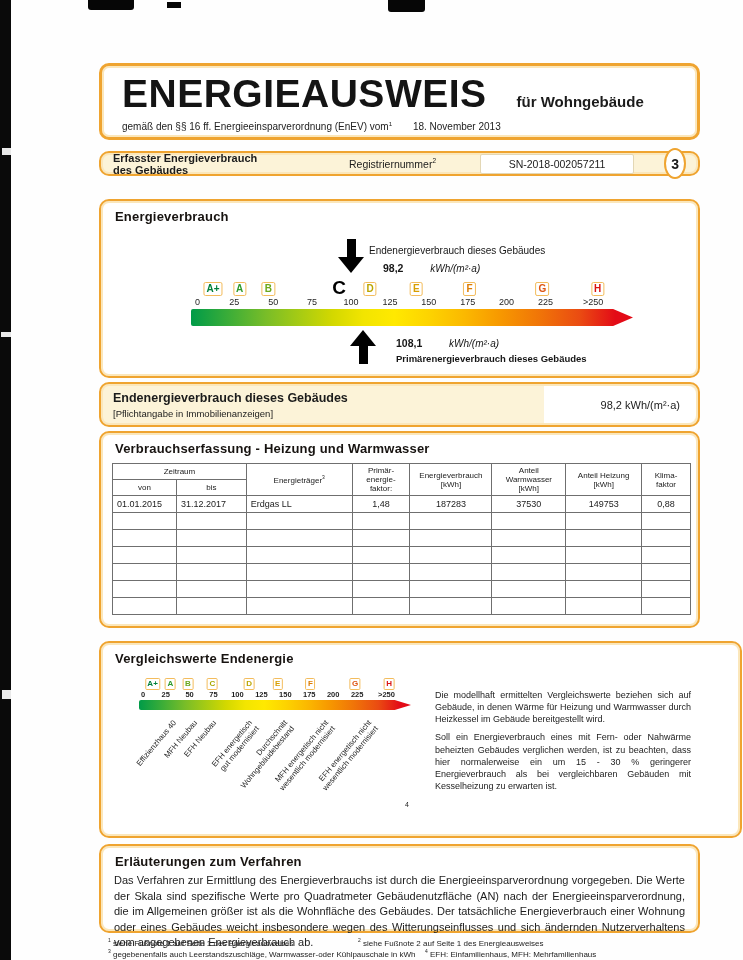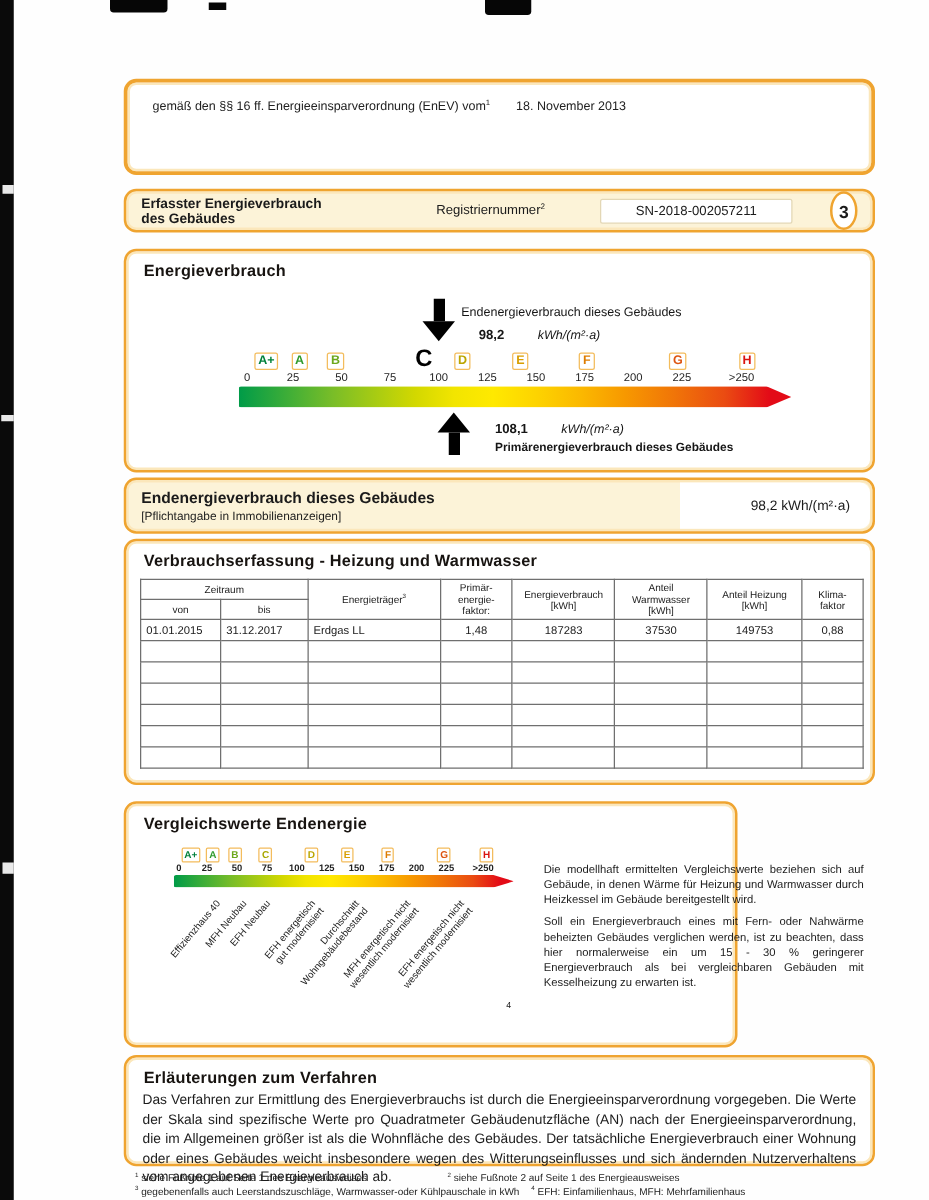--- a/index.html
+++ b/index.html
@@ -106,27 +106,31 @@
 
   <div class="scan-strip"></div>
   <div class="notch" style="left:2px;top:148px;width:9px;height:7px;"></div>
   <div class="notch" style="left:1px;top:332px;width:10px;height:5px;"></div>
   <div class="notch" style="left:2px;top:690px;width:9px;height:9px;"></div>
   <div class="scan-mark" style="left:88px;top:0;width:46px;height:10px;border-radius:0 0 3px 3px;"></div>
   <div class="scan-mark" style="left:388px;top:0;width:37px;height:12px;border-radius:0 0 3px 3px;"></div>
   <div class="scan-mark" style="left:167px;top:2px;width:14px;height:6px;"></div>
 
   <div class="obox title-box" style="left:99px;top:63px;width:601px;height:77px;border-width:3px;">
+    <div class="title-row">
+      <span class="main-title">ENERGIEAUSWEIS</span>
+      <span class="sub-title">für Wohngebäude</span>
+    </div>
     <div class="law-line">
       <span>gemäß den §§ 16 ff. Energieeinsparverordnung (EnEV) vom</span><sup>1</sup>
       <span class="law-date">18. November 2013</span>
     </div>
   </div>
 
-  <div class="obox fill header-bar" style="left:99px;top:151px;width:601px;height:35px;gap:30px;">
+  <div class="obox fill header-bar" style="left:99px;top:151px;width:601px;height:25px;gap:30px;">
     <span class="hb-label">Erfasster Energieverbrauch des Gebäudes</span>
     <span class="hb-reg-label"><span>Registriernummer</span><sup>2</sup></span>
     <span class="hb-reg-box">SN-2018-002057211</span>
     <span class="page-circle">3</span>
   </div>
 
   <div class="obox" style="left:99px;top:199px;width:601px;height:179px;">
     <div class="sec-title">Energieverbrauch</div>
 
     <div class="arrow-down" style="left:237px;top:38px;">
@@ -289,21 +293,21 @@
             <td></td>
             <td></td>
             <td></td>
             <td></td>
             <td></td>
           </tr>
       </tbody>
     </table>
   </div>
 
-  <div class="obox" style="left:99px;top:641px;width:491px;height:197px;">
+  <div class="obox" style="left:99px;top:641px;width:643px;height:197px;">
     <div class="sec-title">Vergleichswerte Endenergie</div>
 
     <div class="scale small" style="left:38px;top:34px;width:272px;">
       <div class="letters">
         <span class="sletter l-aplus" style="left:5%">A+</span>
         <span class="sletter l-a" style="left:11.5%">A</span>
         <span class="sletter l-b" style="left:18%">B</span>
         <span class="sletter l-c" style="left:27%">C</span>
         <span class="sletter l-d" style="left:40.5%">D</span>
         <span class="sletter l-e" style="left:51%">E</span>

